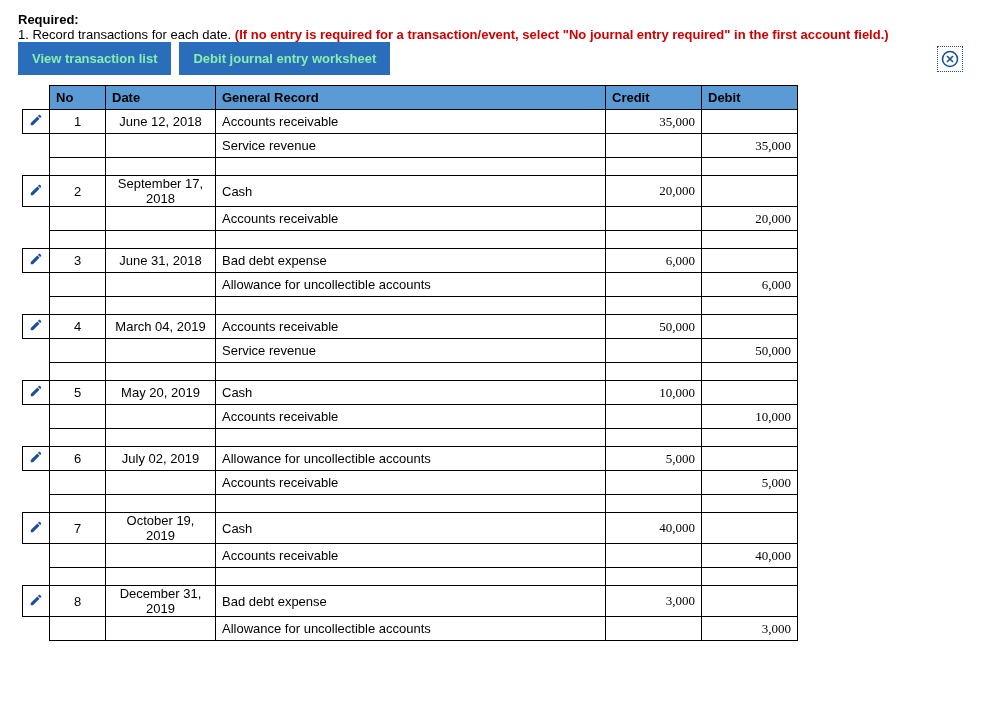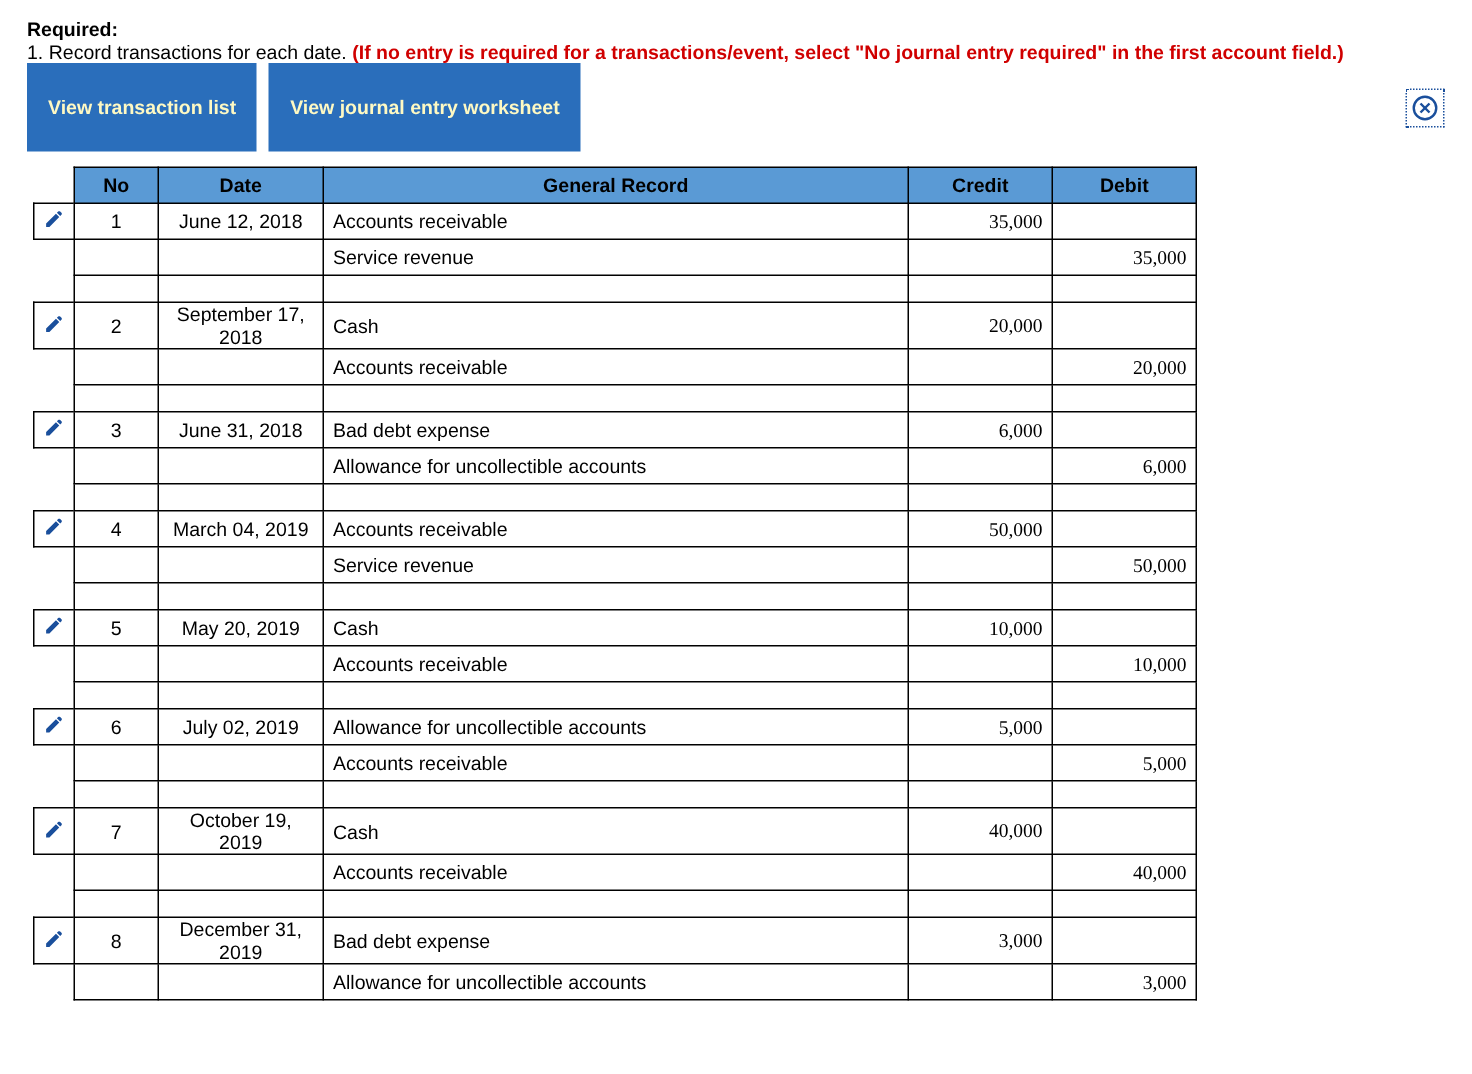--- a/index.html
+++ b/index.html
@@ -11,25 +11,25 @@
     background: #fff;
     width: 981px;
     box-sizing: border-box;
   }
   .req-head { font-weight: bold; }
   .instr-line { margin-bottom: 0; }
   .red-note { color: #d00000; font-weight: bold; }
   .toolbar { display: flex; align-items: center; margin-bottom: 10px; }
   .btn {
     background: #2a6ebb;
-    color: #fef9c3;
+    color: #86efac;
     font-weight: bold;
     font-size: 13px;
     border: none;
-    padding: 22px 14px;
+    padding: 9px 14px;
     margin-right: 8px;
     cursor: pointer;
   }
   .spacer { flex: 1; }
   .clear-btn {
     width: 24px; height: 24px;
     border: 1px dotted #1a4f9c;
     background: #fff;
     display: flex; align-items: center; justify-content: center;
     cursor: pointer;
@@ -45,21 +45,21 @@
   table.journal th, table.journal td {
     border: 1px solid #000;
     height: 24px;
     padding: 0 6px;
     vertical-align: middle;
     box-sizing: border-box;
   }
   table.journal th {
     background: #5a9ad5;
     font-weight: bold;
-    text-align: center;
+    text-align: left;
   }
   col.c-edit { width: 24px; }
   col.c-no   { width: 56px; }
   col.c-date { width: 110px; }
   col.c-gj   { width: 390px; }
   col.c-deb  { width: 96px; }
   col.c-cred { width: 96px; }
 
   td.editcell {
     border: 1px solid #000;
@@ -86,26 +86,26 @@
   svg.pencil { width: 14px; height: 14px; }
   svg.pencil path { fill: #1a4f9c; }
 </style>
 </head>
 <body>
 
 <div class="instr-line">
   <span class="req-head">Required:</span><br>
   <span>1.</span>
   <span>Record transactions for each date.</span>
-  <span class="red-note">(If no entry is required for a transactions/event, select "No journal entry required" in the first account field.)</span>
+  <span class="red-note">(If no entry is required for a transaction/event, select "No journal entry required" in the first account field.)</span>
 </div>
 
 <div class="toolbar">
   <button class="btn">View transaction list</button>
-  <button class="btn">View journal entry worksheet</button>
+  <button class="btn">Debit journal entry worksheet</button>
   <div class="spacer"></div>
   <div class="clear-btn">
     <svg width="18" height="18" viewBox="0 0 18 18">
       <circle cx="9" cy="9" r="7.5" fill="none" stroke="#1a4f9c" stroke-width="1.6"></circle>
       <line x1="6" y1="6" x2="12" y2="12" stroke="#1a4f9c" stroke-width="1.6"></line>
       <line x1="12" y1="6" x2="6" y2="12" stroke="#1a4f9c" stroke-width="1.6"></line>
     </svg>
   </div>
 </div>
 

